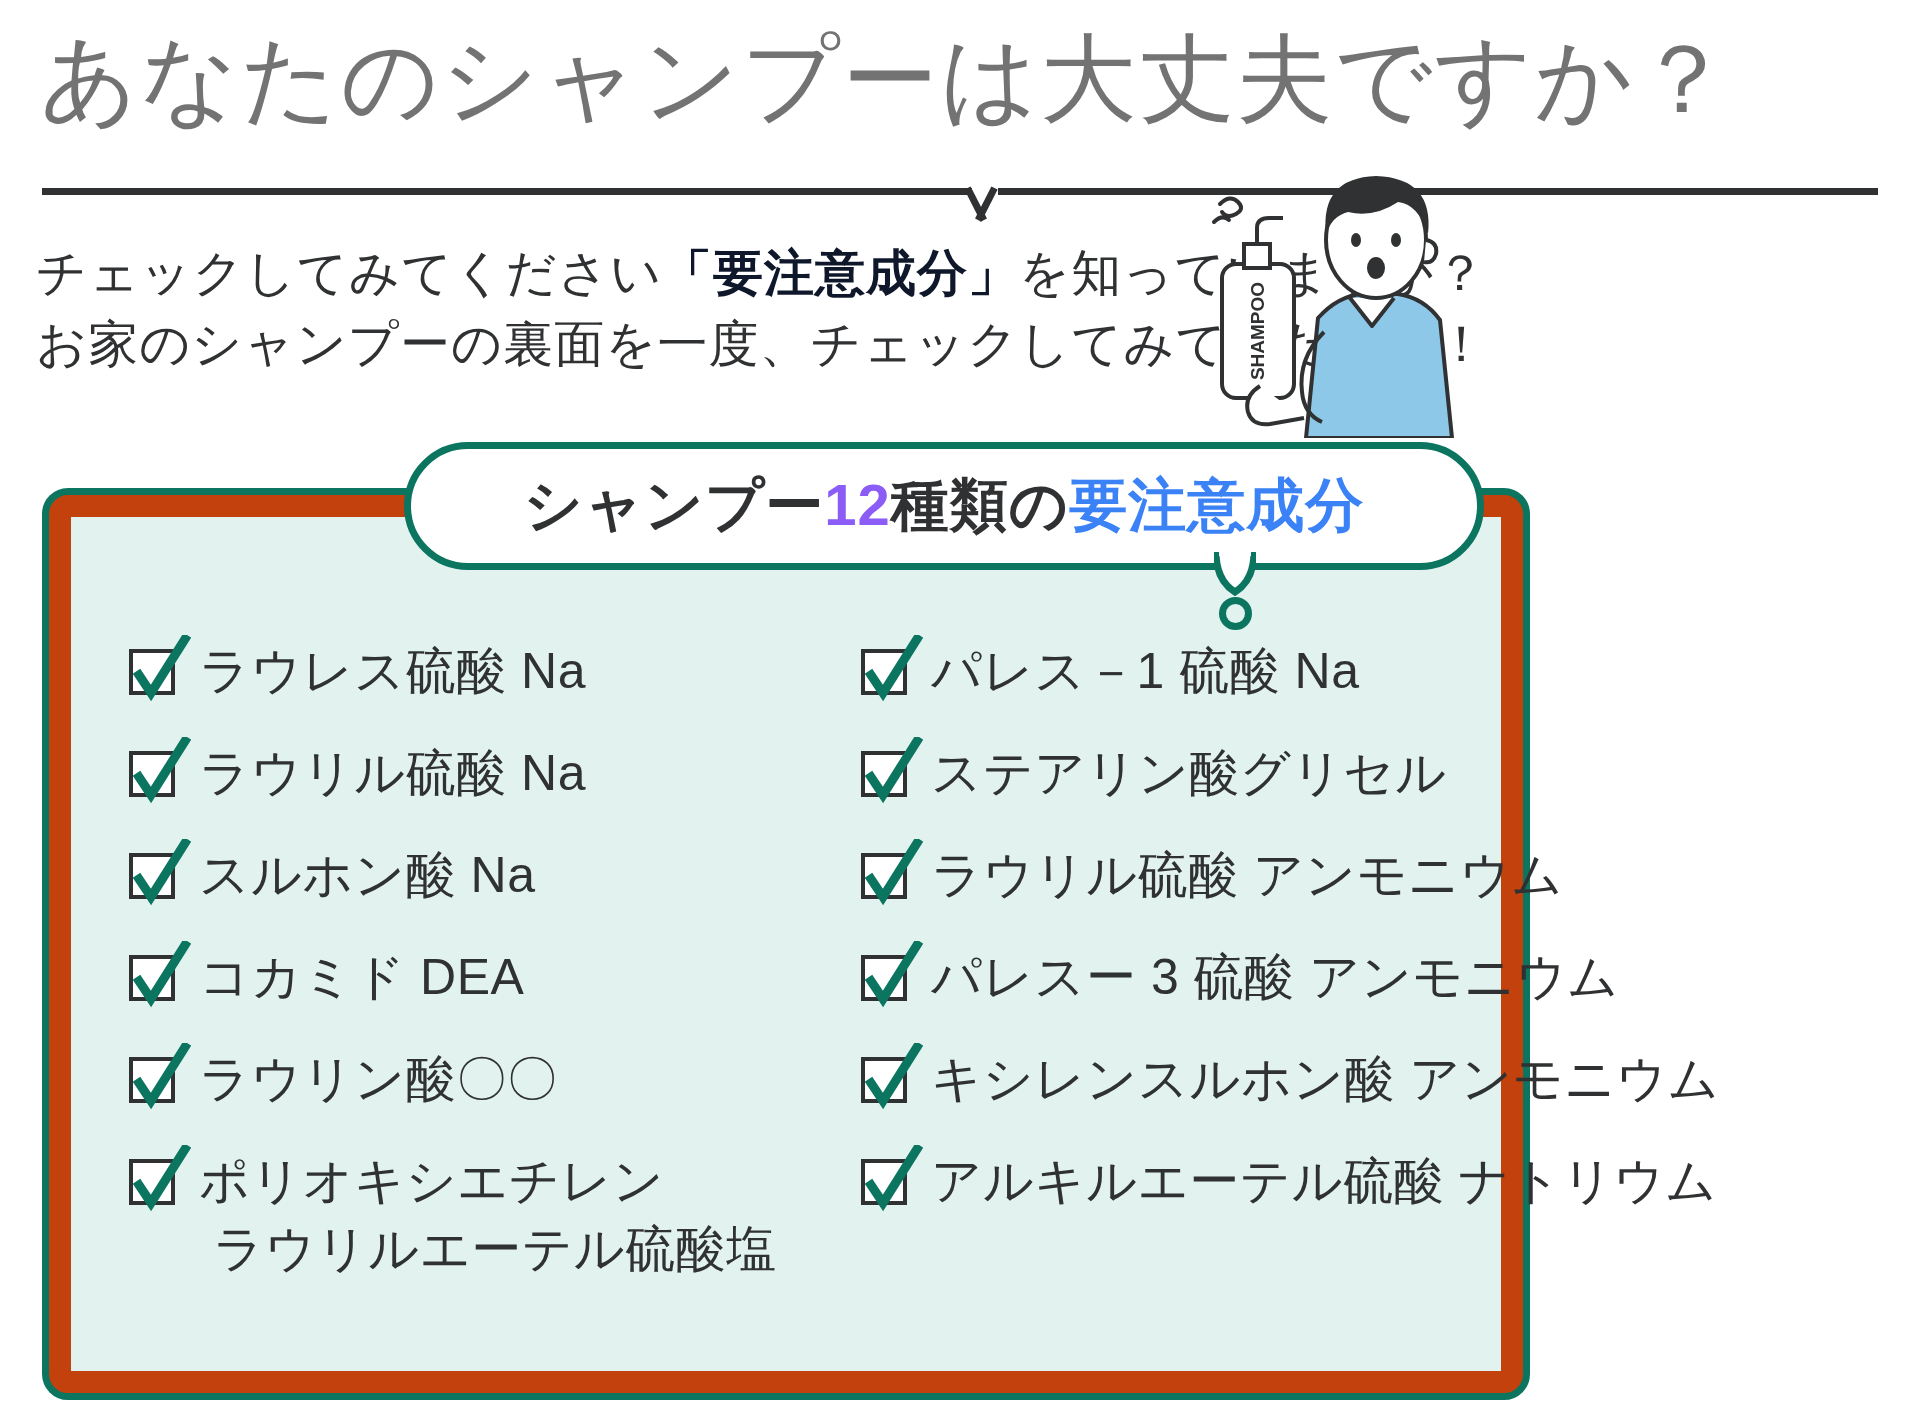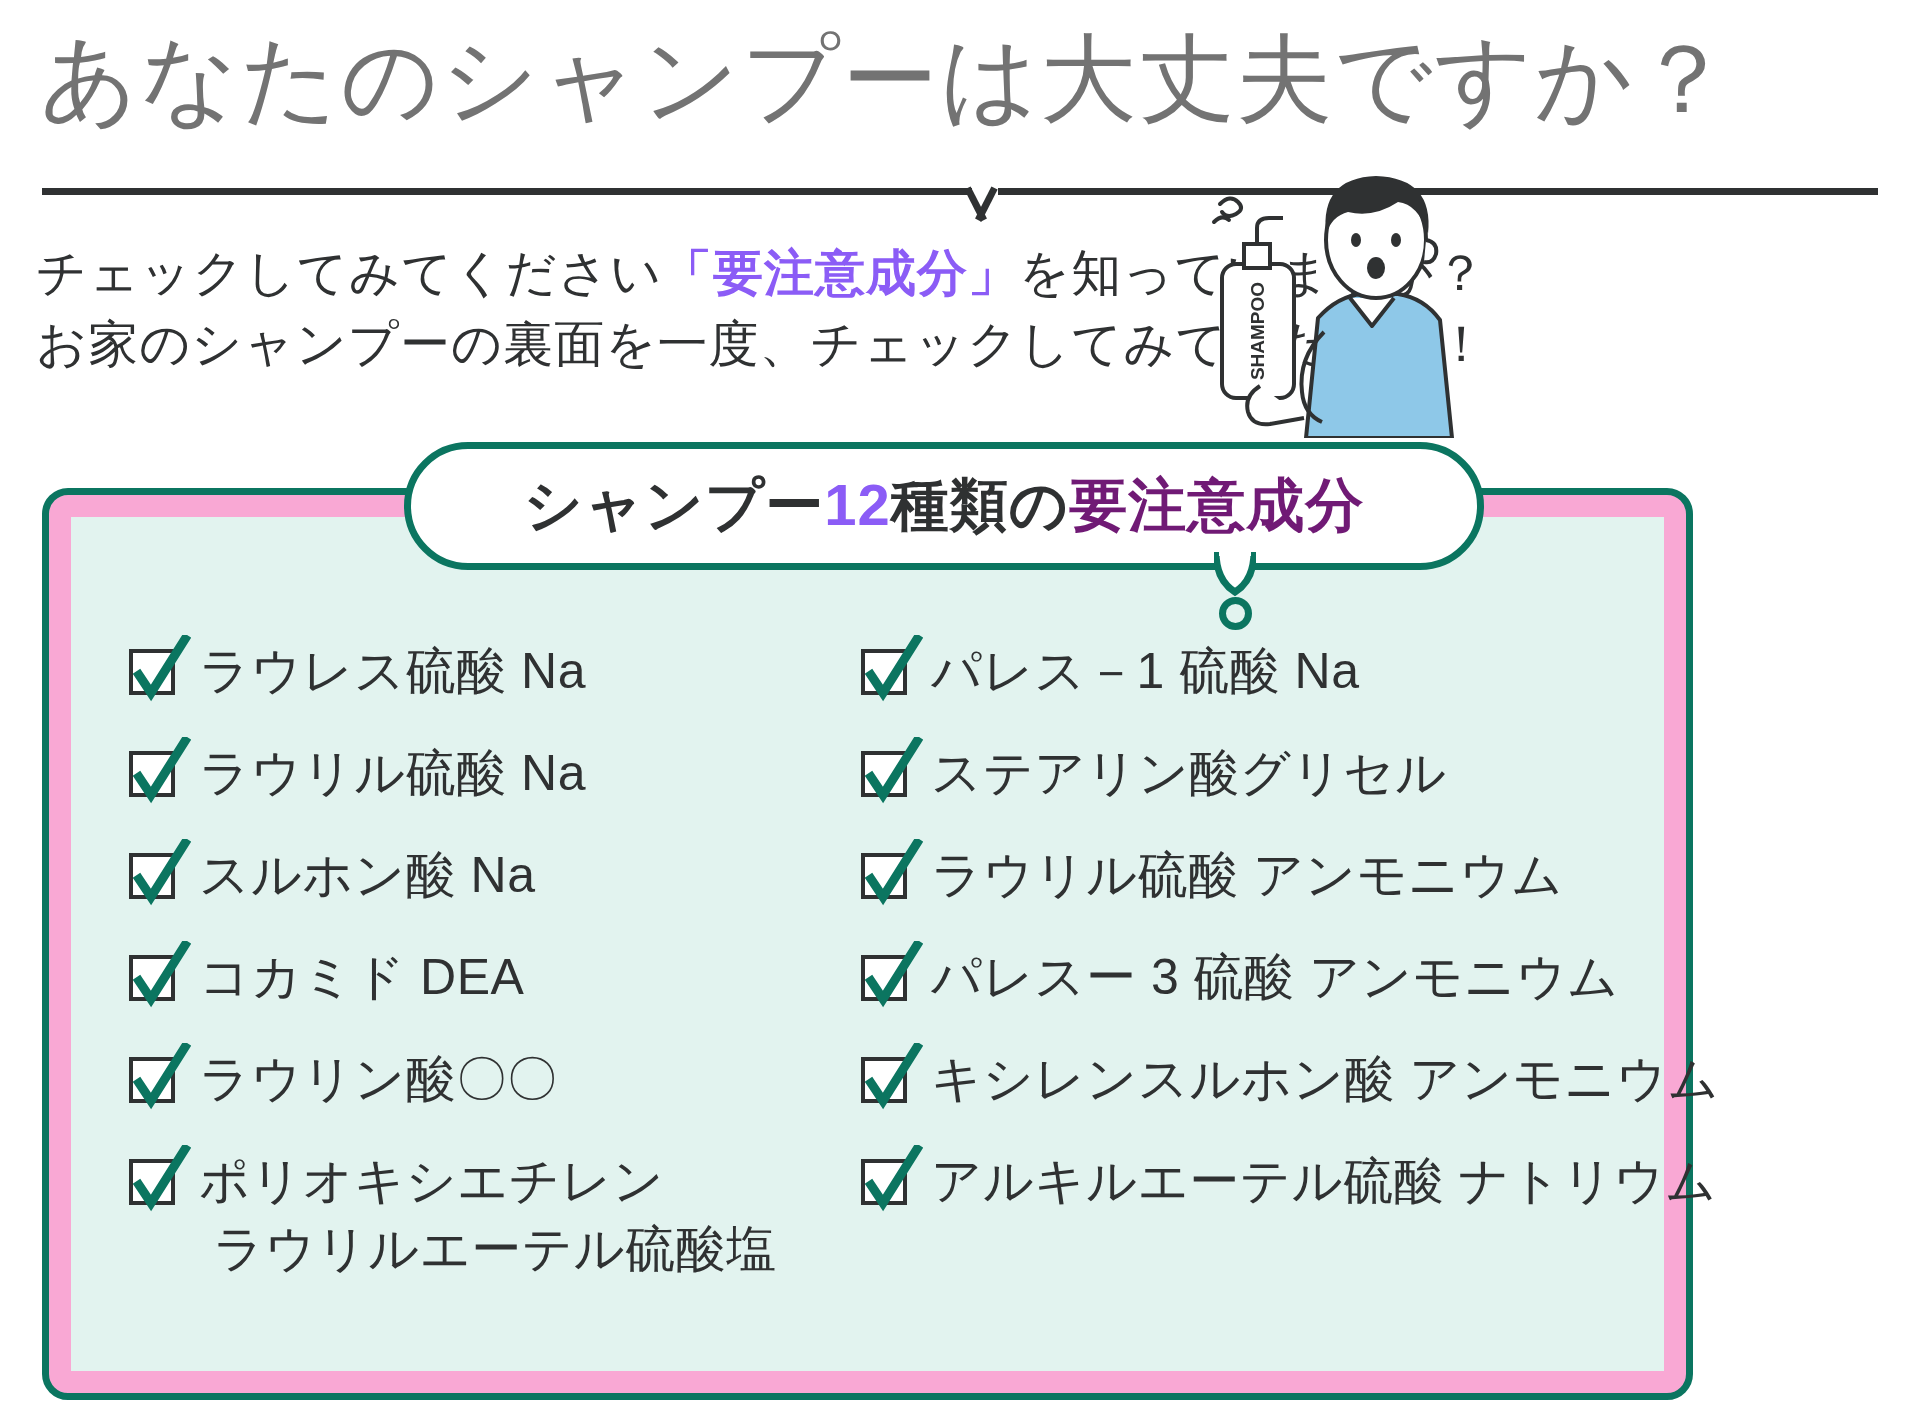--- a/index.html
+++ b/index.html
@@ -69,43 +69,43 @@
     left: 36px;
     top: 238px;
     font-size: 50px;
     font-weight: 400;
     color: #2f3132;
     line-height: 1.42;
     letter-spacing: 1px;
     white-space: nowrap;
   }
   .subtitle .hl {
-    color: #8b5cf6;
+    color: #0f172a;
     font-weight: 700;
   }
 
   
   .illus {
     position: absolute;
     right: 420px;
     top: 148px;
     width: 300px;
     height: 290px;
   }
 
   
   .panel {
     position: absolute;
     left: 42px;
     top: 488px;
-    width: 1651px;
+    width: 1488px;
     height: 912px;
     border: 7px solid #0b7560;
     border-radius: 26px;
-    background: #f9a8d4;
+    background: #c2410c;
   }
   .panel-inner {
     position: absolute;
     left: 22px;
     top: 22px;
     right: 22px;
     bottom: 22px;
     background: #e2f3ef;
   }
 
@@ -125,21 +125,21 @@
     z-index: 5;
   }
   .bubble-text {
     font-size: 58px;
     font-weight: 700;
     color: #2f3132;
     letter-spacing: 1px;
     white-space: nowrap;
   }
   .bubble-text .num { color: #8b5cf6; }
-  .bubble-text .em  { color: #701a75; }
+  .bubble-text .em  { color: #3b82f6; }
 
   
   .bubble-tail {
     position: absolute;
     left: 1214px;
     top: 552px;
     width: 42px;
     height: 46px;
     z-index: 6;
   }

